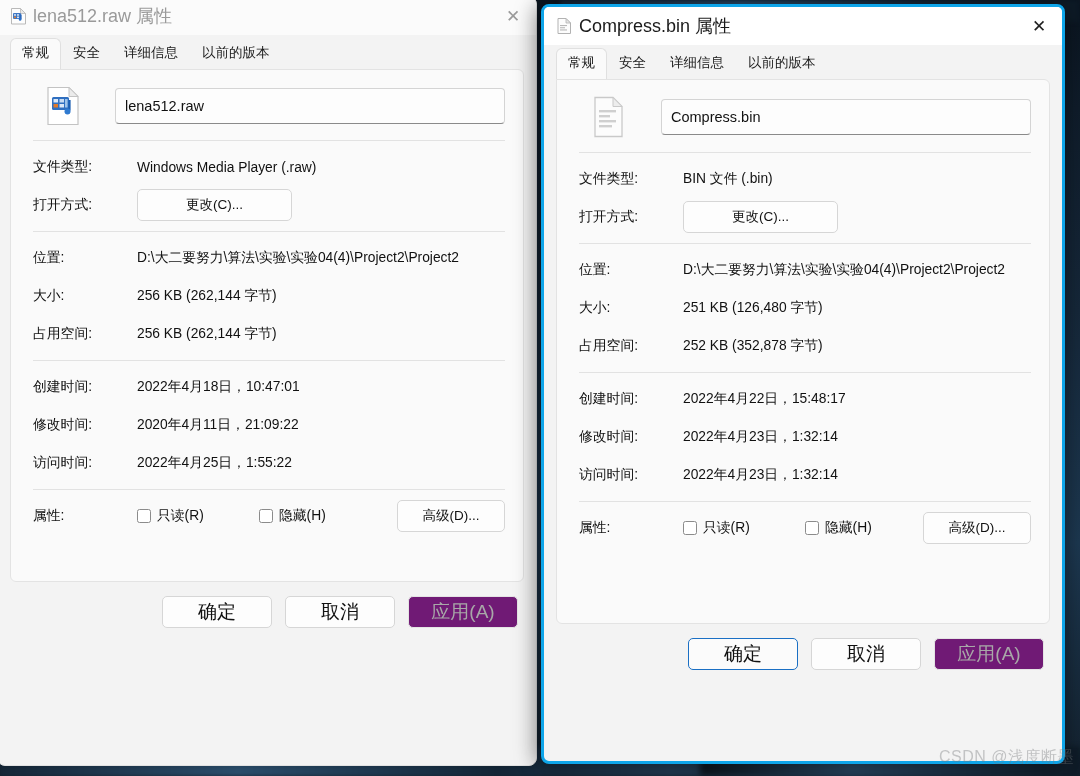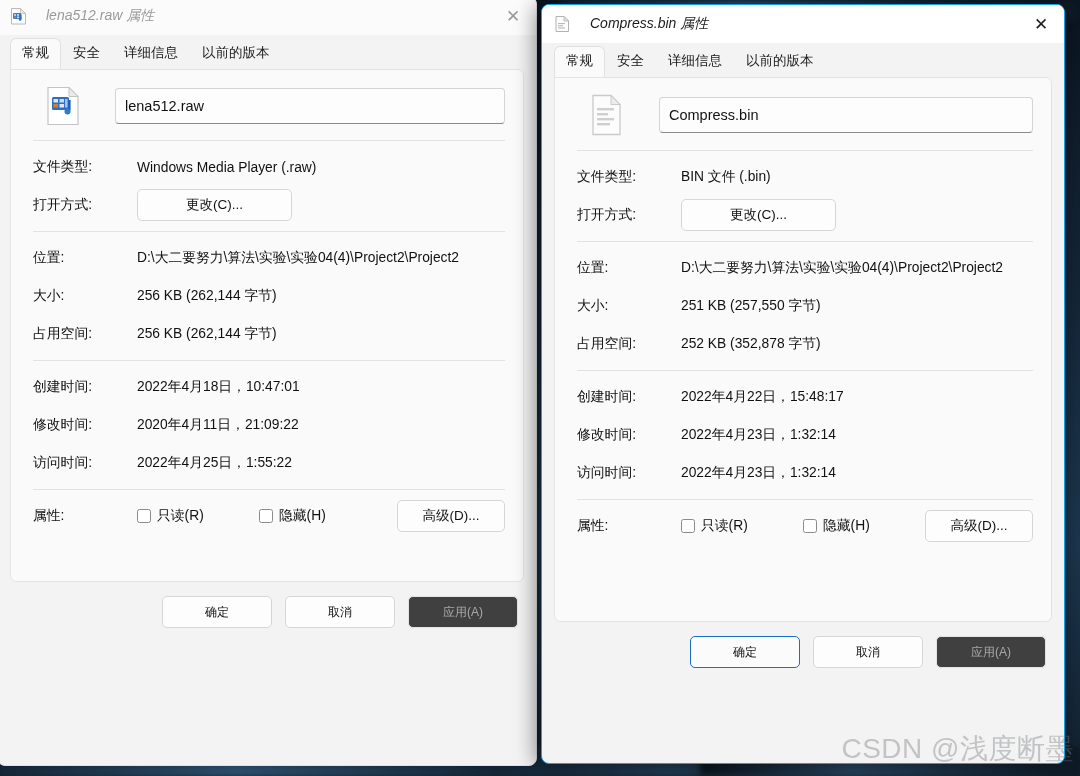--- a/index.html
+++ b/index.html
@@ -50,38 +50,37 @@
   .dlg.inactive {
     left: -3px; top: -4px;
     width: 540px; height: 770px;
     box-shadow: 0 2px 10px rgba(0,0,0,.22);
     border: 1px solid #e2e2e2;
   }
   .dlg.active {
     left: 541px; top: 4px;
     width: 524px; height: 760px;
     box-shadow: -6px 0 22px rgba(0,0,0,.28), 0 4px 22px rgba(0,0,0,.30);
-    border: 1px solid #0ea5e9;
+    border: 3px solid #0ea5e9;
   }
 
   
   .titlebar {
     height: 38px;
     background: #ffffff;
     display: flex; align-items: center;
     position: relative;
   }
   .inactive .titlebar { background: #fbfbfb; }
   .title-ico { width: 17px; height: 18px; margin-left: 12px; flex: none; position: relative; }
   .title-text {
-    margin-left: 19px;
-    font-size: 14px;
+    margin-left: 6px;
+    font-size: 18px;
     color: #1b1b1b;
     white-space: nowrap;
-    font-style: italic;
   }
   .inactive .title-text { color: #9a9a9a; }
   .close-btn {
     position: absolute; right: 0; top: 0;
     width: 46px; height: 38px;
     display: flex; align-items: center; justify-content: center;
     font-size: 17px; line-height: 1;
     color: #1f1f1f;
     font-family: "DejaVu Sans", sans-serif;
   }
@@ -195,33 +194,33 @@
     padding-right: 18px;
   }
   .inactive .footer { padding-top: 14px; }
   .active .footer { padding-top: 14px; }
   .fbtn {
     width: 110px; height: 32px;
     background: #fdfdfd;
     border: 1px solid #d6d6d6;
     border-radius: 5px;
     font-family: "Liberation Sans", "DejaVu Sans", sans-serif;
-    font-size: 12px; color: #111;
+    font-size: 19px; color: #111;
     display: flex; align-items: center; justify-content: center;
   }
   .fbtn.primary {
     border: 1.6px solid #1a6fc4;
     background: #fbfbfb;
   }
-  .fbtn.off { color: #a8a8a8; background: #404040; border-color: #e4e4e4; }
+  .fbtn.off { color: #a8a8a8; background: #701a75; border-color: #e4e4e4; }
 
   .watermark {
     position: absolute;
     right: 6px; bottom: 8px;
-    font-size: 28px;
+    font-size: 16px;
     color: rgba(120,122,126,0.40);
     white-space: nowrap;
     letter-spacing: .5px;
     z-index: 50;
     font-family: "Liberation Sans", "DejaVu Sans", sans-serif;
     text-align: center;
   }
 </style>
 </head>
 <body>
@@ -413,21 +412,21 @@
 
     <div class="sep"></div>
 
     <div class="grp">
       <div class="row">
         <span class="k">位置:</span>
         <span class="v">D:\大二要努力\算法\实验\实验04(4)\Project2\Project2</span>
       </div>
       <div class="row">
         <span class="k">大小:</span>
-        <span class="v">251 KB (257,550 字节)</span>
+        <span class="v">251 KB (126,480 字节)</span>
       </div>
       <div class="row">
         <span class="k">占用空间:</span>
         <span class="v">252 KB (352,878 字节)</span>
       </div>
     </div>
 
     <div class="sep"></div>
 
     <div class="grp">

